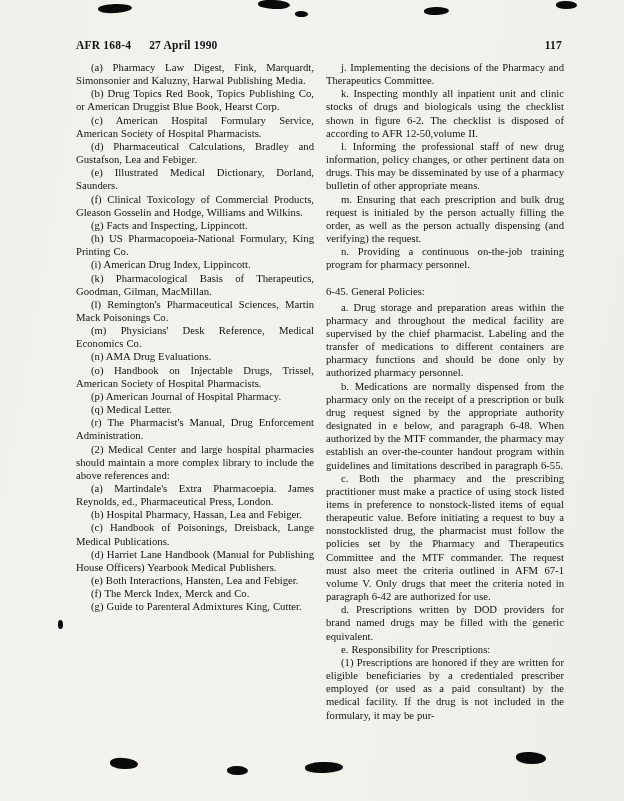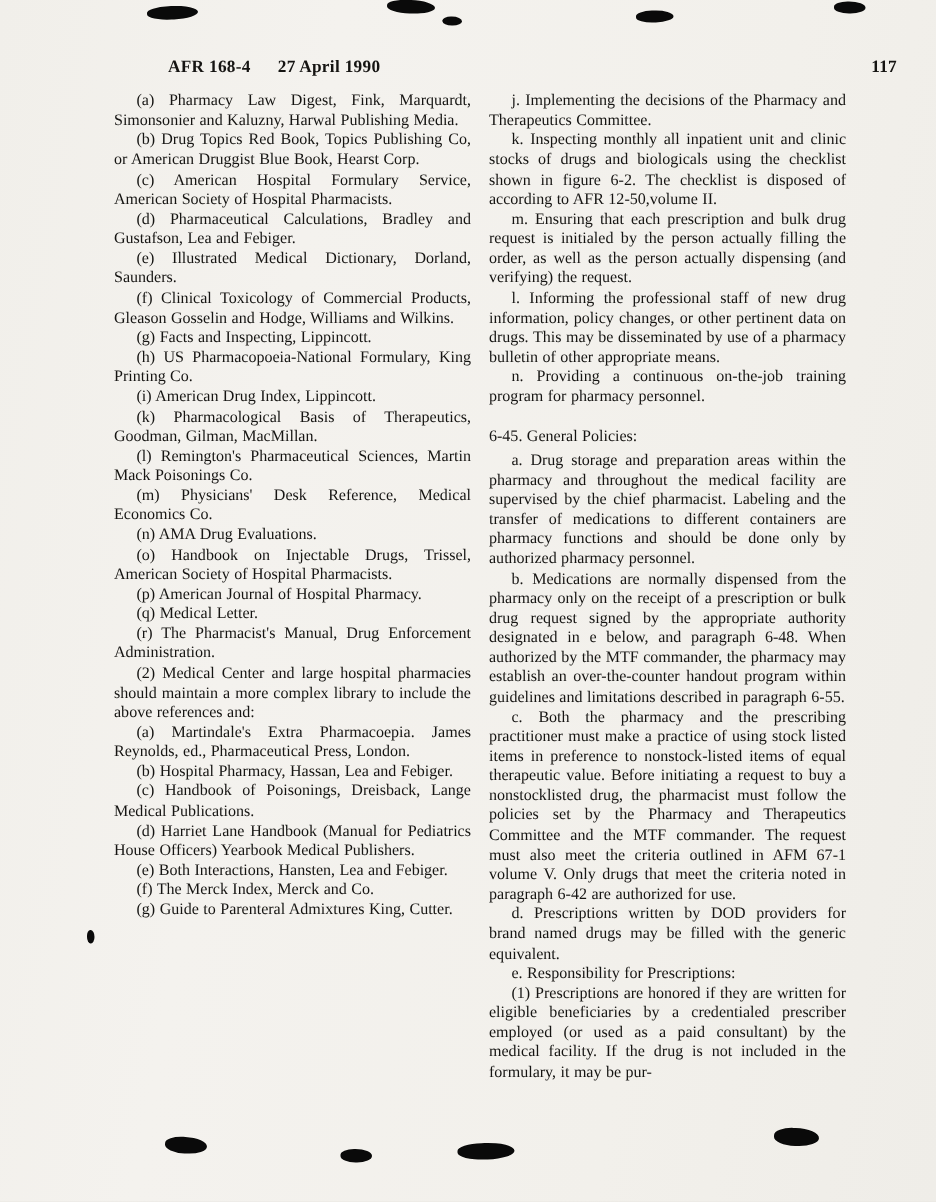--- a/index.html
+++ b/index.html
@@ -10,21 +10,21 @@
     width: 624px; height: 801px;
     background: linear-gradient(100deg, #f1efea 0%, #f4f2ee 30%, #f2f0eb 70%, #efede8 100%);
     font-family: "Liberation Serif", serif;
     color: #151412;
     overflow: hidden;
   }
   .header {
     position: absolute;
     top: 39px; left: 76px; width: 486px;
     display: flex; justify-content: space-between; align-items: center;
-    font-size: 11.5px; font-weight: bold; letter-spacing: .2px; margin-left: 36px;
+    font-size: 11.5px; font-weight: bold; letter-spacing: .2px;
   }
   .header .doc-date { margin-left: 18px; }
   .columns {
     position: absolute;
     top: 61px; left: 76px; width: 488px;
     display: flex; gap: 12px;
   }
   .col {
     width: 238px;
     font-size: 10.7px;
@@ -85,30 +85,30 @@
       <p>(m) Physicians' Desk Reference, Medical Economics Co.</p>
       <p>(n) AMA Drug Evaluations.</p>
       <p>(o) Handbook on Injectable Drugs, Trissel, American Society of Hospital Pharmacists.</p>
       <p>(p) American Journal of Hospital Pharmacy.</p>
       <p>(q) Medical Letter.</p>
       <p>(r) The Pharmacist's Manual, Drug Enforcement Administration.</p>
       <p>(2) Medical Center and large hospital pharmacies should maintain a more complex library to include the above references and:</p>
       <p>(a) Martindale's Extra Pharmacoepia. James Reynolds, ed., Pharmaceutical Press, London.</p>
       <p>(b) Hospital Pharmacy, Hassan, Lea and Febiger.</p>
       <p>(c) Handbook of Poisonings, Dreisback, Lange Medical Publications.</p>
-      <p>(d) Harriet Lane Handbook (Manual for Pediatrics House Officers) Yearbook Medical Publishers.</p>
+      <p>(d) Harriet Lane Handbook (Manual for Publishing House Officers) Yearbook Medical Publishers.</p>
       <p>(e) Both Interactions, Hansten, Lea and Febiger.</p>
       <p>(f) The Merck Index, Merck and Co.</p>
       <p>(g) Guide to Parenteral Admixtures King, Cutter.</p>
     </div>
     <div class="col">
       <p>j. Implementing the decisions of the Pharmacy and Therapeutics Committee.</p>
       <p>k. Inspecting monthly all inpatient unit and clinic stocks of drugs and biologicals using the checklist shown in figure 6-2. The checklist is disposed of according to AFR 12-50,volume II.</p>
+      <p>l. Informing the professional staff of new drug information, policy changes, or other pertinent data on drugs. This may be disseminated by use of a pharmacy bulletin of other appropriate means.</p>
       <p>m. Ensuring that each prescription and bulk drug request is initialed by the person actually filling the order, as well as the person actually dispensing (and verifying) the request.</p>
-      <p>l. Informing the professional staff of new drug information, policy changes, or other pertinent data on drugs. This may be disseminated by use of a pharmacy bulletin of other appropriate means.</p>
       <p>n. Providing a continuous on-the-job training program for pharmacy personnel.</p>
       <p class="section-heading">6-45. General Policies:</p>
       <p>a. Drug storage and preparation areas within the pharmacy and throughout the medical facility are supervised by the chief pharmacist. Labeling and the transfer of medications to different containers are pharmacy functions and should be done only by authorized pharmacy personnel.</p>
       <p>b. Medications are normally dispensed from the pharmacy only on the receipt of a prescription or bulk drug request signed by the appropriate authority designated in e below, and paragraph 6-48. When authorized by the MTF commander, the pharmacy may establish an over-the-counter handout program within guidelines and limitations described in paragraph 6-55.</p>
       <p>c. Both the pharmacy and the prescribing practitioner must make a practice of using stock listed items in preference to nonstock-listed items of equal therapeutic value. Before initiating a request to buy a nonstocklisted drug, the pharmacist must follow the policies set by the Pharmacy and Therapeutics Committee and the MTF commander. The request must also meet the criteria outlined in AFM 67-1 volume V. Only drugs that meet the criteria noted in paragraph 6-42 are authorized for use.</p>
       <p>d. Prescriptions written by DOD providers for brand named drugs may be filled with the generic equivalent.</p>
       <p>e. Responsibility for Prescriptions:</p>
       <p>(1) Prescriptions are honored if they are written for eligible beneficiaries by a credentialed prescriber employed (or used as a paid consultant) by the medical facility. If the drug is not included in the formulary, it may be pur-</p>
     </div>
   </div>

